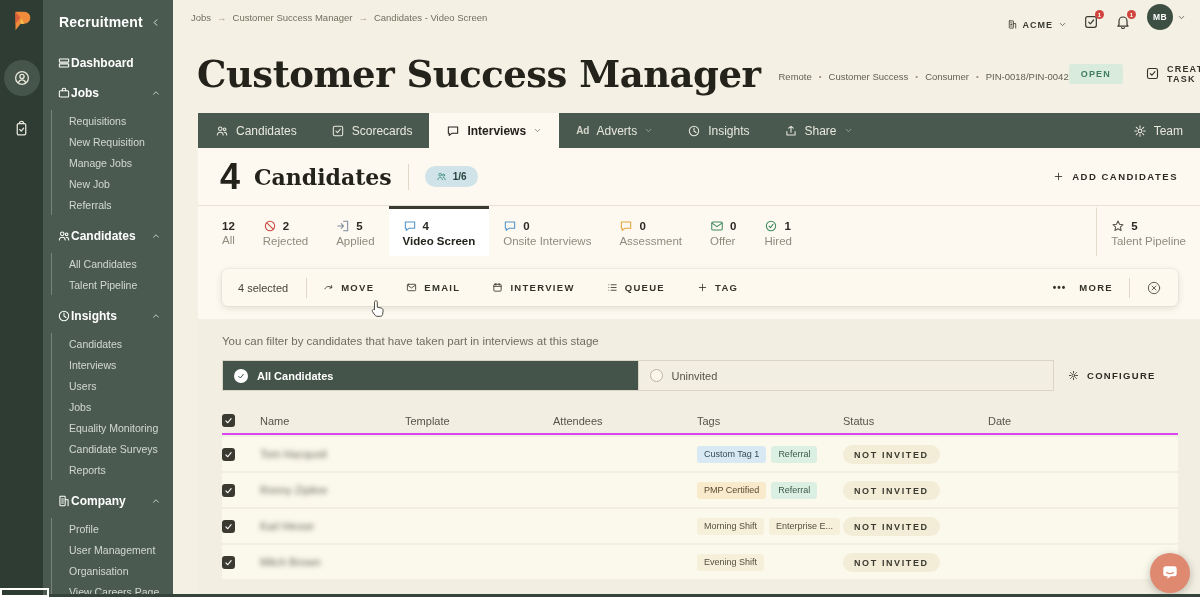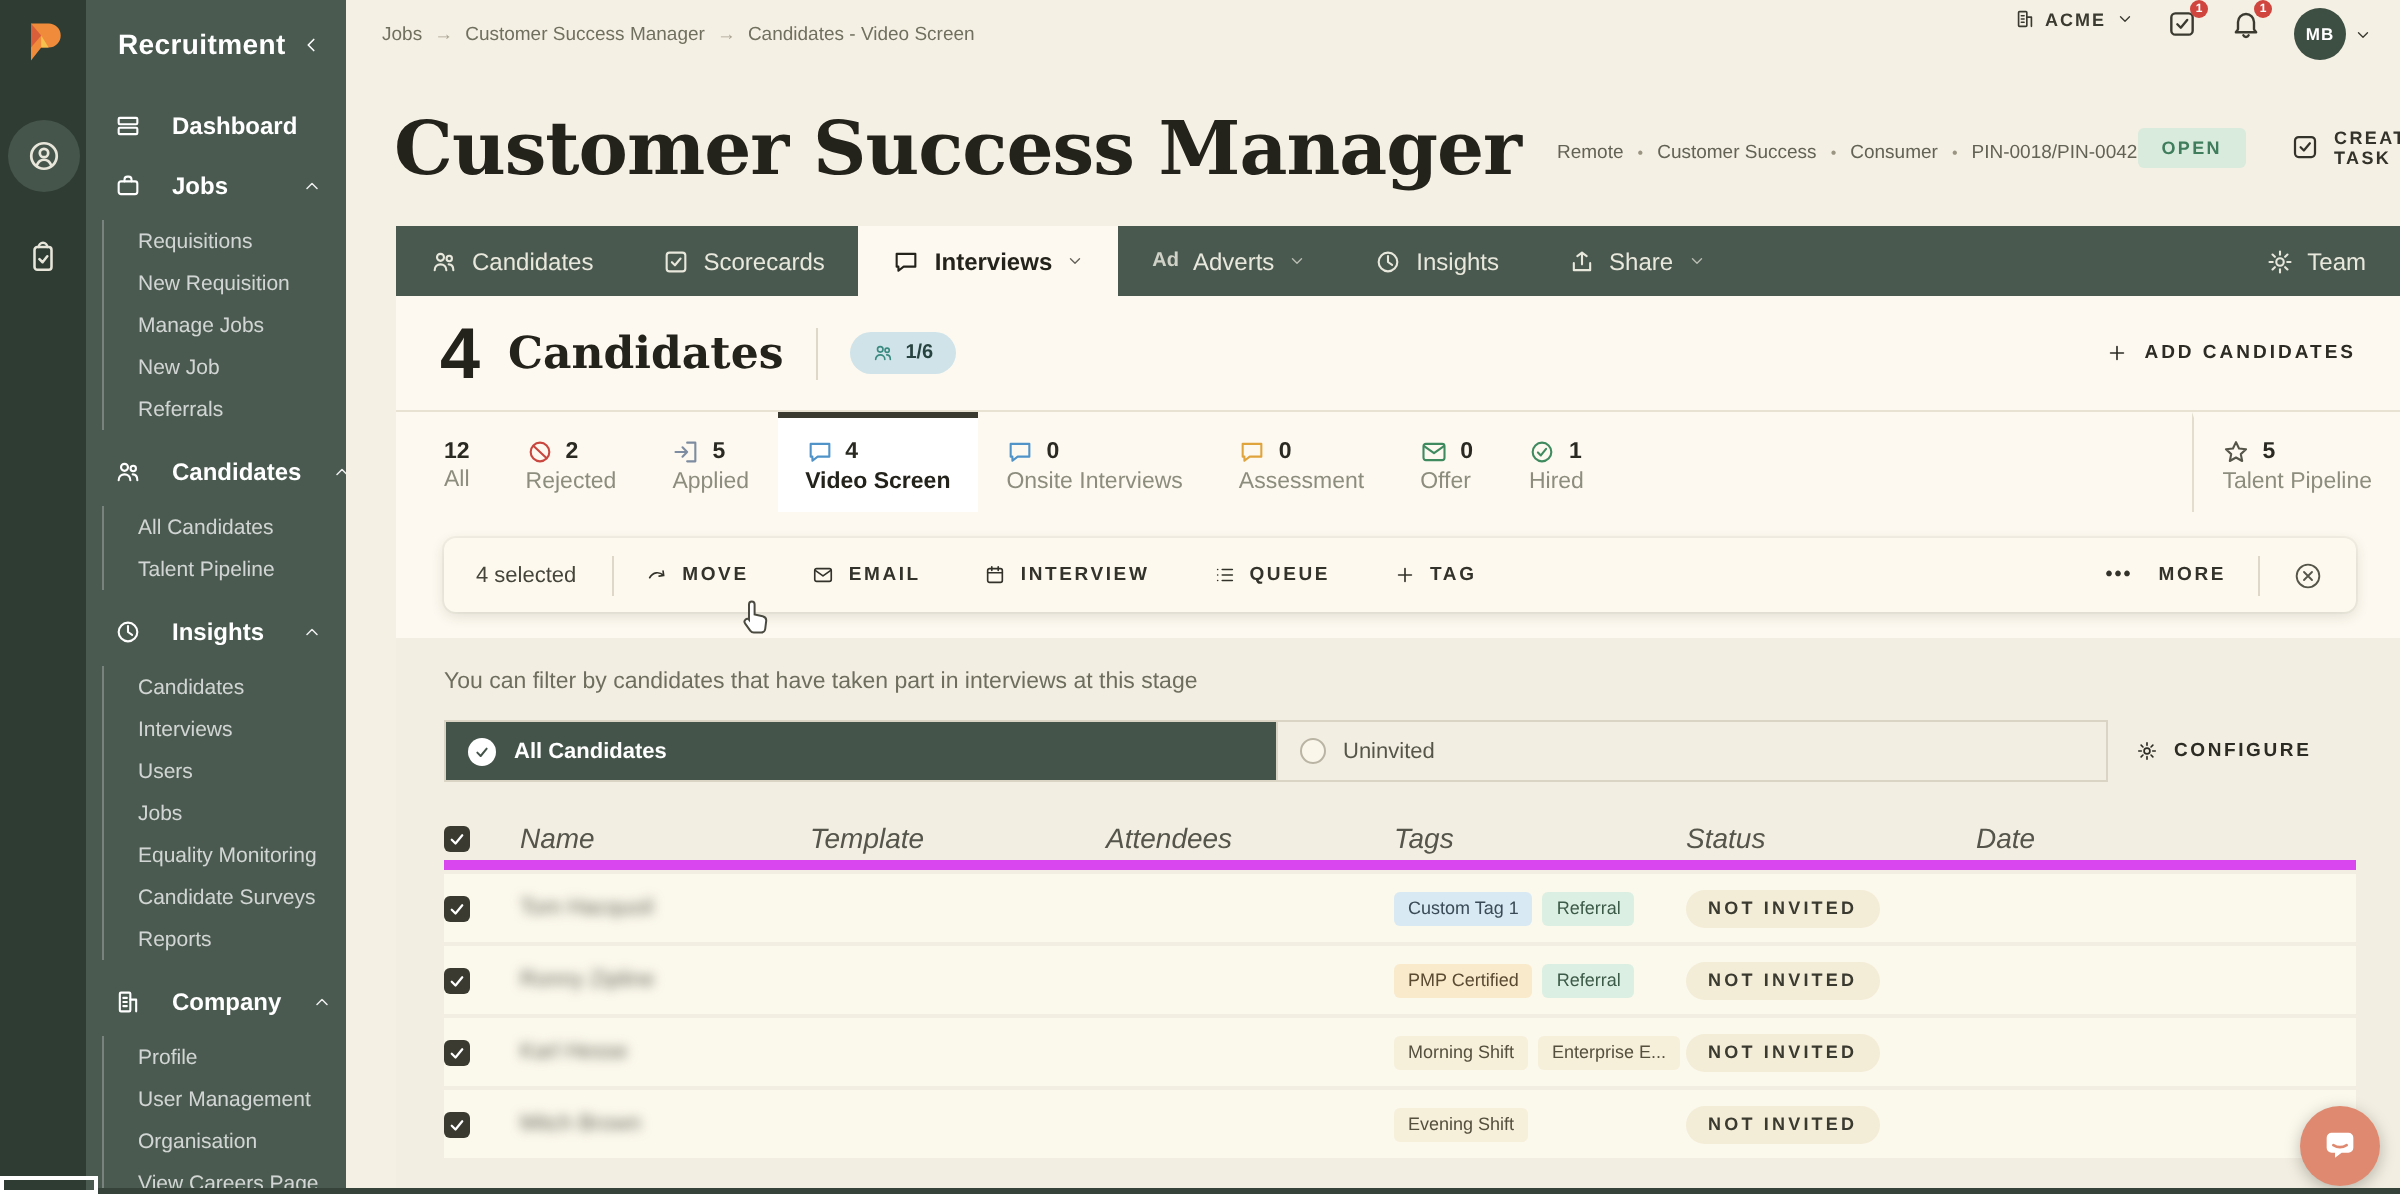--- a/index.html
+++ b/index.html
@@ -16,33 +16,33 @@
   .rail { width:43px; background:#2e3c34; display:flex; flex-direction:column; align-items:center; padding-top:8px; flex:none; }
   .rail .logo { width:26px; height:26px; margin-bottom:26px; }
   .rail-btn { width:36px; height:36px; border-radius:50%; display:flex; align-items:center; justify-content:center; color:#e8e6da; margin-bottom:14px; cursor:pointer; }
   .rail-btn.active { background:#46554b; }
 
   
   .sidebar { width:130px; background:#4a5a50; color:#fff; flex:none; overflow:hidden; }
   .sb-head { display:flex; align-items:center; justify-content:space-between; padding:14px 12px 10px 16px; }
   .sb-title { font-size:14px; font-weight:bold; letter-spacing:.2px; }
   .sb-nav { padding-top:8px; }
-  .sb-sec { display:flex; align-items:center; gap:15px; padding:8px 12px 8px 14px; font-size:12px; font-weight:bold; cursor:pointer; }
+  .sb-sec { display:flex; align-items:center; gap:0; padding:8px 12px 8px 14px; font-size:12px; font-weight:bold; cursor:pointer; }
   .sb-sec .lbl { flex:1; }
   .sb-sec .chev { width:10px; height:10px; opacity:.9; }
   .sb-group { border-left:1px solid rgba(255,255,255,.25); margin:2px 0 6px 8px; padding-left:17px; }
   .sb-sub { font-size:10.5px; color:rgba(255,255,255,.75); padding:4.5px 0; cursor:pointer; white-space:nowrap; }
 
   
   .main { flex:1; display:flex; flex-direction:column; min-width:0; }
 
   .topbar { height:34px; display:flex; align-items:center; padding:0 14px 0 18px; }
   .crumb { font-size:9.5px; color:#70705f; cursor:pointer; }
   .crumb-sep { font-size:9.5px; color:#a9a392; margin:0 6px; }
-  .top-right { margin-left:auto; display:flex; align-items:flex-start; gap:16px; color:#3a3a30; }
+  .top-right { margin-left:auto; display:flex; align-items:flex-end; gap:16px; color:#3a3a30; }
   .org { display:flex; align-items:center; gap:5px; font-size:9px; font-weight:bold; letter-spacing:1px; cursor:pointer; }
   .badge-wrap { position:relative; cursor:pointer; display:flex; }
   .dot { position:absolute; top:-4px; right:-5px; min-width:9px; height:9px; border-radius:50%; background:#d0453e; color:#fff; font-size:6px; font-weight:bold; display:flex; align-items:center; justify-content:center; }
   .avatar-wrap { display:flex; align-items:center; gap:4px; cursor:pointer; }
   .avatar { width:26px; height:26px; border-radius:50%; background:#3d4e43; color:#fff; font-size:8.5px; font-weight:bold; letter-spacing:.5px; display:flex; align-items:center; justify-content:center; }
 
   .job-header { height:79px; display:flex; align-items:center; padding:0 16px 0 24px; }
   .job-title { font-family:"DejaVu Serif","Liberation Serif",serif; font-size:37px; font-weight:600; color:#23221b; letter-spacing:-.5px; white-space:nowrap; }
   .job-meta { display:flex; align-items:center; gap:7px; margin-left:18px; margin-top:6px; font-size:9.5px; color:#626255; white-space:nowrap; }
   .meta-sep { color:#9a9582; font-size:8px; }
@@ -92,21 +92,21 @@
   .seg { flex:1; display:flex; align-items:center; gap:9px; padding:0 11px; font-size:11px; color:#55554a; cursor:pointer; border-right:1px solid #d9d4c4; }
   .seg:last-child { border-right:none; }
   .seg.selected { background:#44544a; color:#fff; font-weight:bold; }
   .radio { width:13px; height:13px; border-radius:50%; border:1px solid #b9b4a3; background:#faf6ea; flex:none; }
   .check-circle-w { width:14px; height:14px; border-radius:50%; background:#fff; color:#44544a; display:flex; align-items:center; justify-content:center; flex:none; }
   .check-circle-w .ic { width:8px; height:8px; stroke-width:3; }
   .configure { display:flex; align-items:center; gap:8px; margin-left:14px; font-size:9.5px; font-weight:bold; letter-spacing:1.3px; color:#2c2c25; cursor:pointer; }
 
   .table { margin-top:17px; }
   .t-grid { display:grid; grid-template-columns:38px 145px 148px 144px 146px 145px 1fr; align-items:center; }
-  .t-head { height:27px; border-bottom:5px solid #d946ef; font-size:14px; color:#55554c;font-style:italic; }
+  .t-head { height:27px; border-bottom:2px solid #d946ef; font-size:11px; color:#55554c; }
   .t-row { height:34px; background:#fbf8ec; margin-top:2px; cursor:pointer; }
   .cbx { width:13px; height:13px; background:#3a3a31; border-radius:3px; display:flex; align-items:center; justify-content:center; color:#fff; cursor:pointer; }
   .cbx .ic { width:9px; height:9px; stroke-width:3; }
   .name { font-size:11px; color:#6a6a5e; filter:blur(2.6px); cursor:pointer; white-space:nowrap; }
   .tags-cell { display:flex; gap:5px; }
   .tag { font-size:9px; padding:3.5px 7px; border-radius:3px; white-space:nowrap; }
   .tag[data-color="blue"]   { background:#d8e9f3; color:#3a4a56; }
   .tag[data-color="green"]  { background:#dcefe3; color:#3c5a48; }
   .tag[data-color="orange"] { background:#f9eacb; color:#5a4a32; }
   .tag[data-color="cream"]  { background:#f6efda; color:#55503e; }

